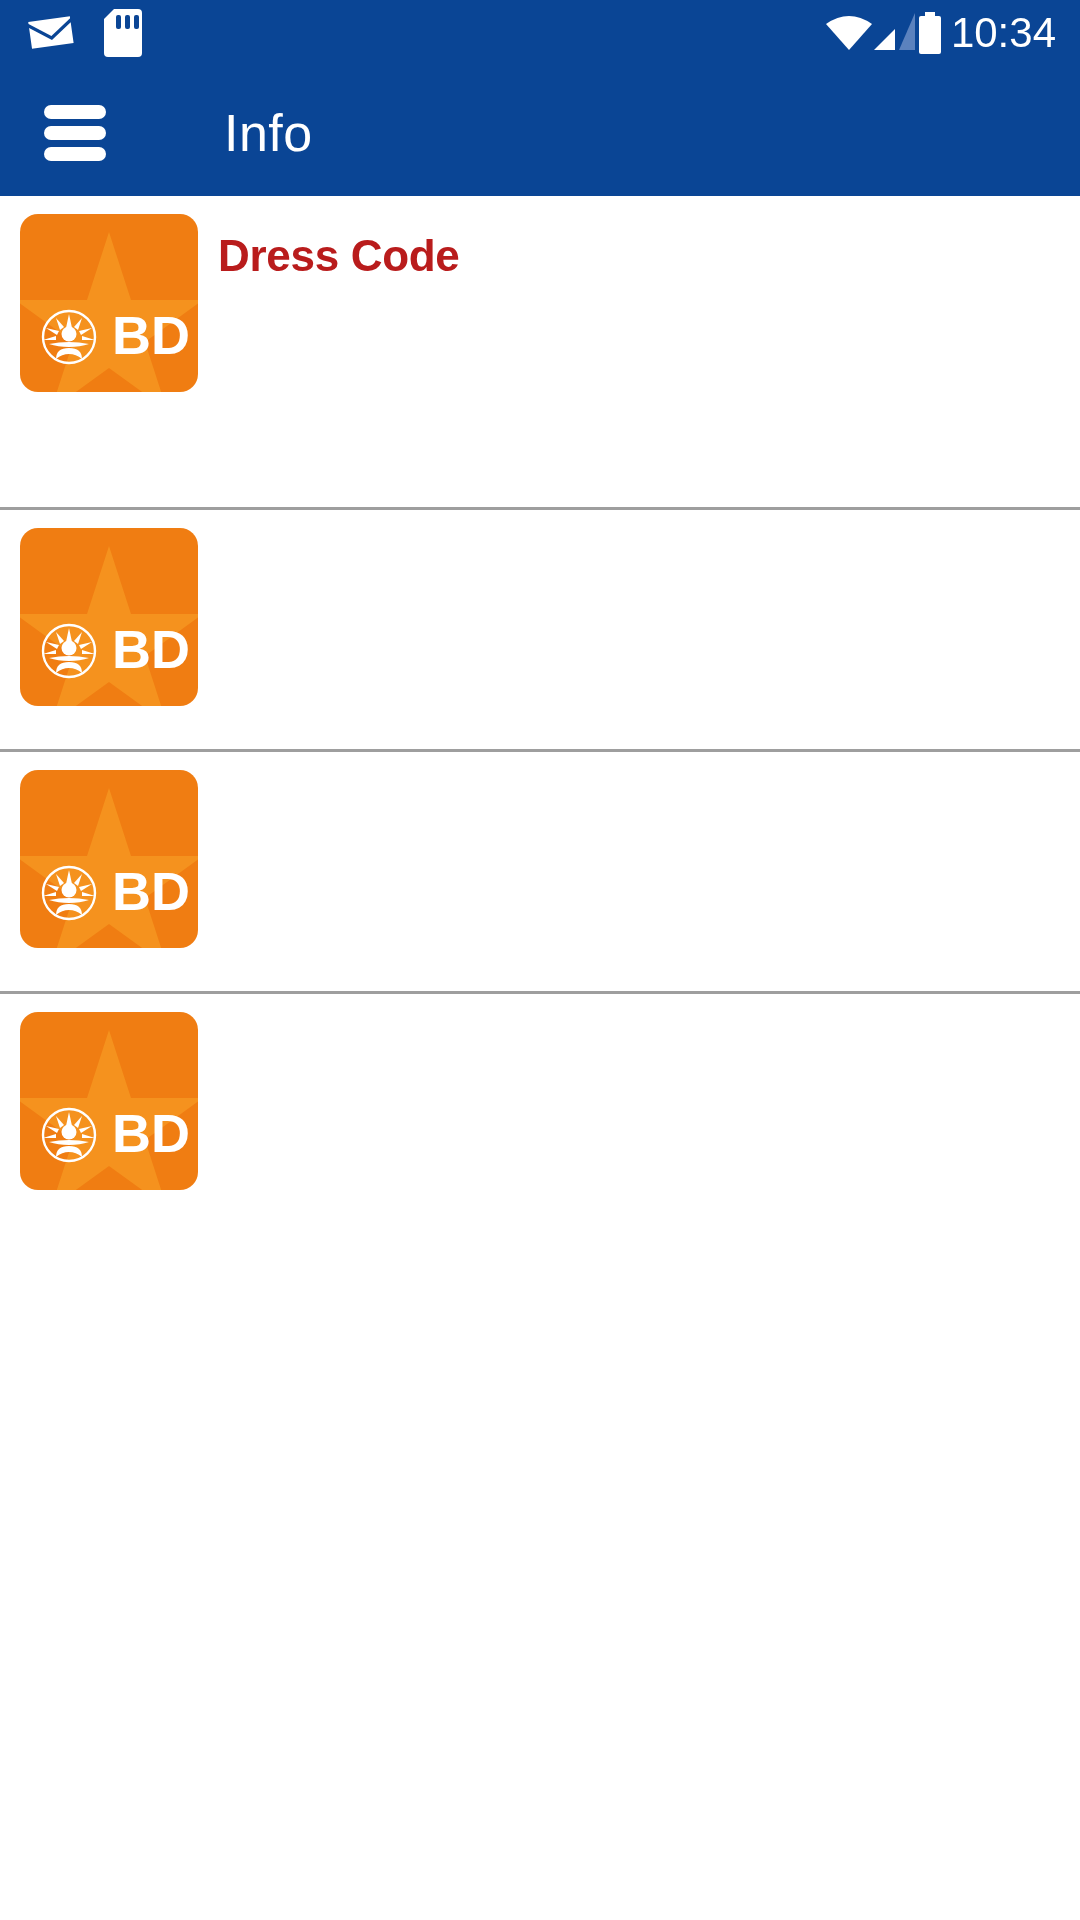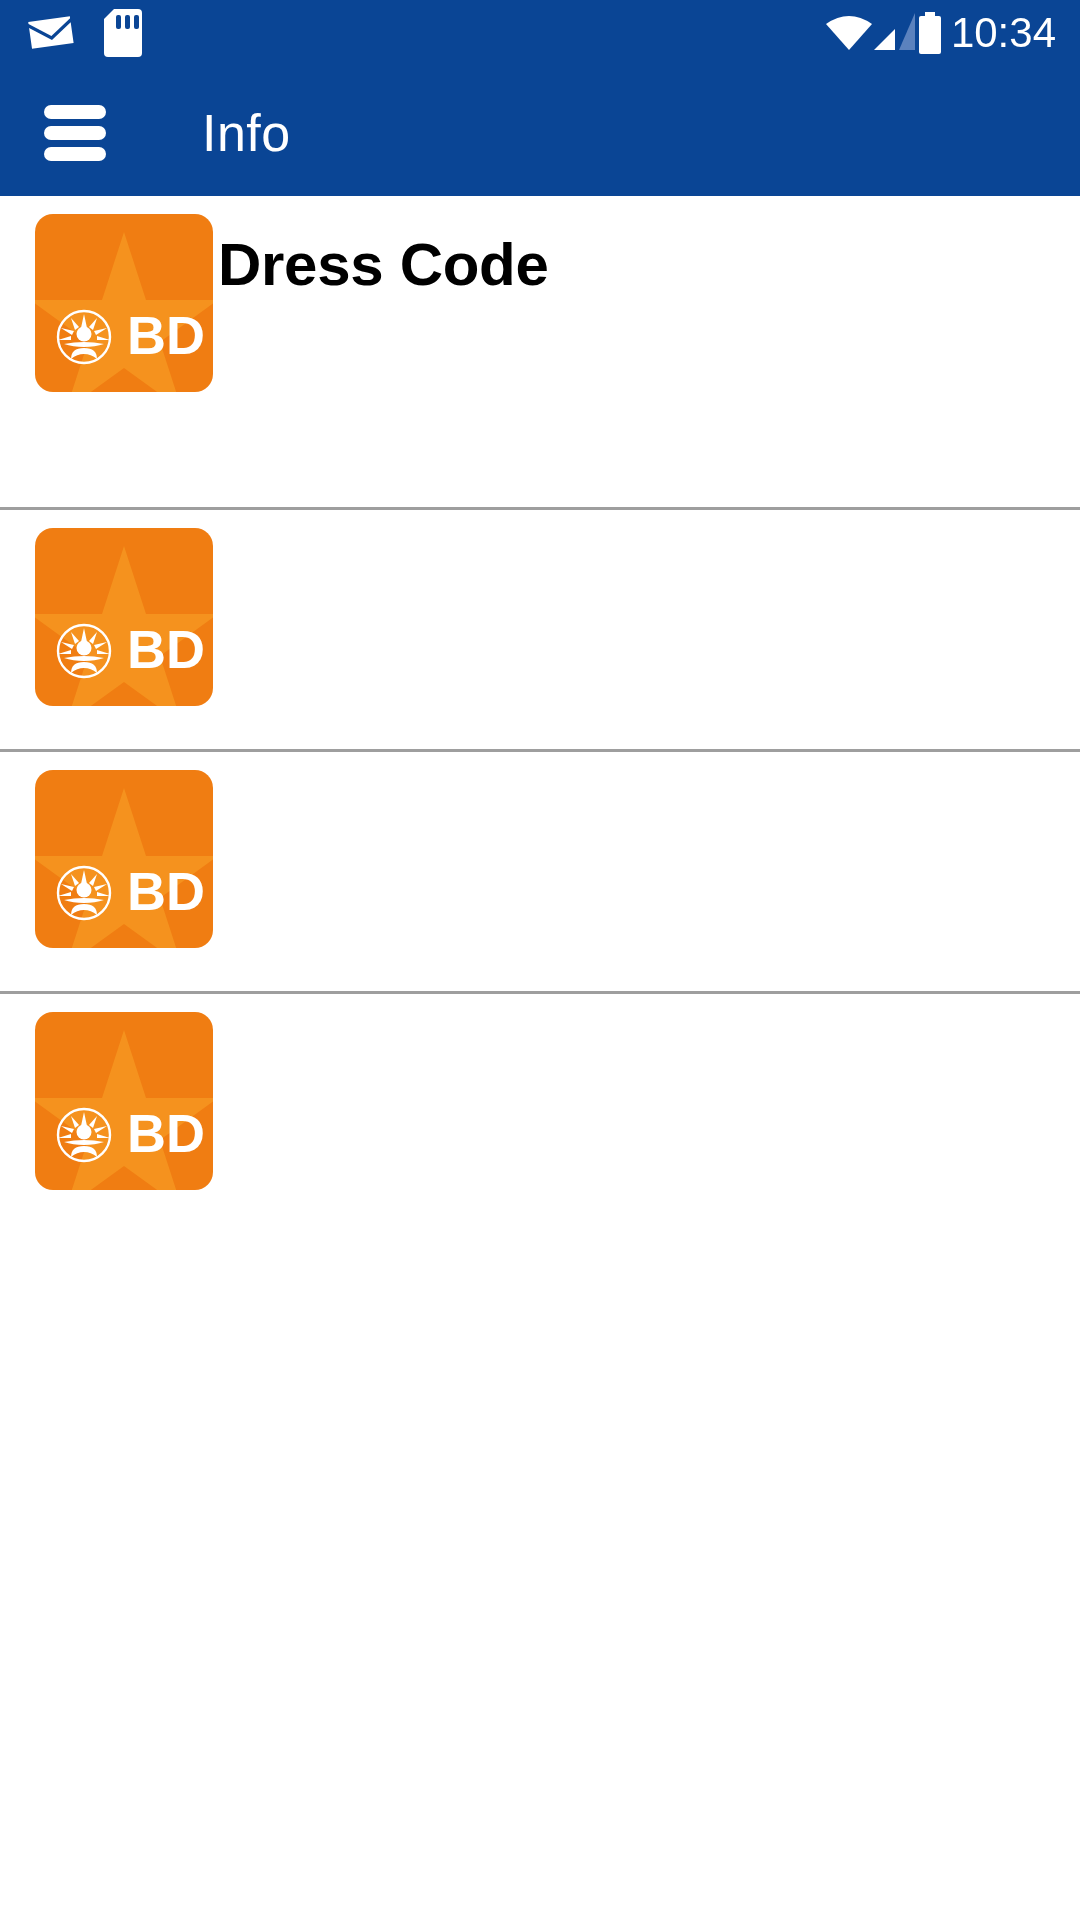--- a/index.html
+++ b/index.html
@@ -24,21 +24,21 @@
     color:#ffffff; font-size:42px; font-weight:400;
     letter-spacing:0px; line-height:1; padding-left:8px;
     font-family:"Liberation Sans", sans-serif;
   }
 
   
   .appbar {
     position:absolute; top:70px; left:0;
     width:1080px; height:126px;
     background:#0A4595;
-    display:flex; align-items:center;
+    display:flex; align-items:center;gap:22px;
   }
   .hamburger {
     width:62px; height:56px;
     margin-left:44px;
     display:flex; flex-direction:column; justify-content:space-between;
     cursor:pointer;
   }
   .hamburger span {
     display:block; width:62px; height:14px;
     background:#ffffff; border-radius:7px;
@@ -61,36 +61,36 @@
     padding:18px 0 0 0;
     background:#ffffff;
     cursor:pointer;
   }
   .list-item .divider {
     position:absolute; bottom:0; left:0;
     width:1080px; height:3px;
     background:#9e9e9e;
   }
 
-  .thumb-wrap { width:218px; flex:0 0 218px; padding-left:35px;text-align:center; }
+  .thumb-wrap { width:218px; flex:0 0 218px; padding-left:20px;text-align:center; }
 
   
   .bd-tile {
     position:relative;
     width:178px; height:178px;
     border-radius:18px;
     background:#F07D12;
     overflow:hidden;
   }
   .bd-tile svg { position:absolute; inset:0; width:178px; height:178px; display:block; }
 
   .item-body { flex:1; padding-right:30px; }
   .item-title {
-    color:#000000;
-    font-size:60px;
+    color:#b91c1c;
+    font-size:44px;
     font-weight:bold;
     line-height:1.16;
     padding-top:16px;
     letter-spacing:-0.3px;
   }
 
   
   .row-h1 { min-height:314px; }
   .row-h2 { min-height:242px; }
   .row-h3 { min-height:242px; }

